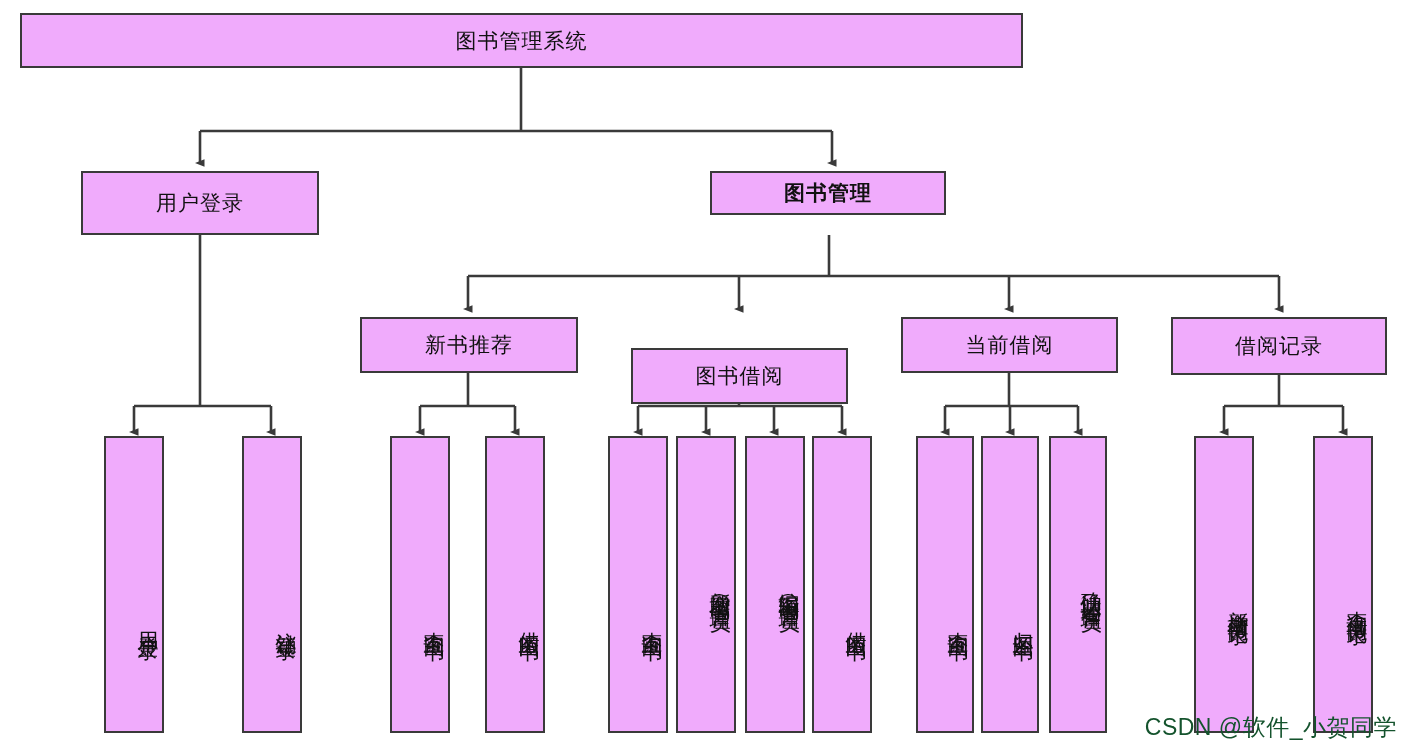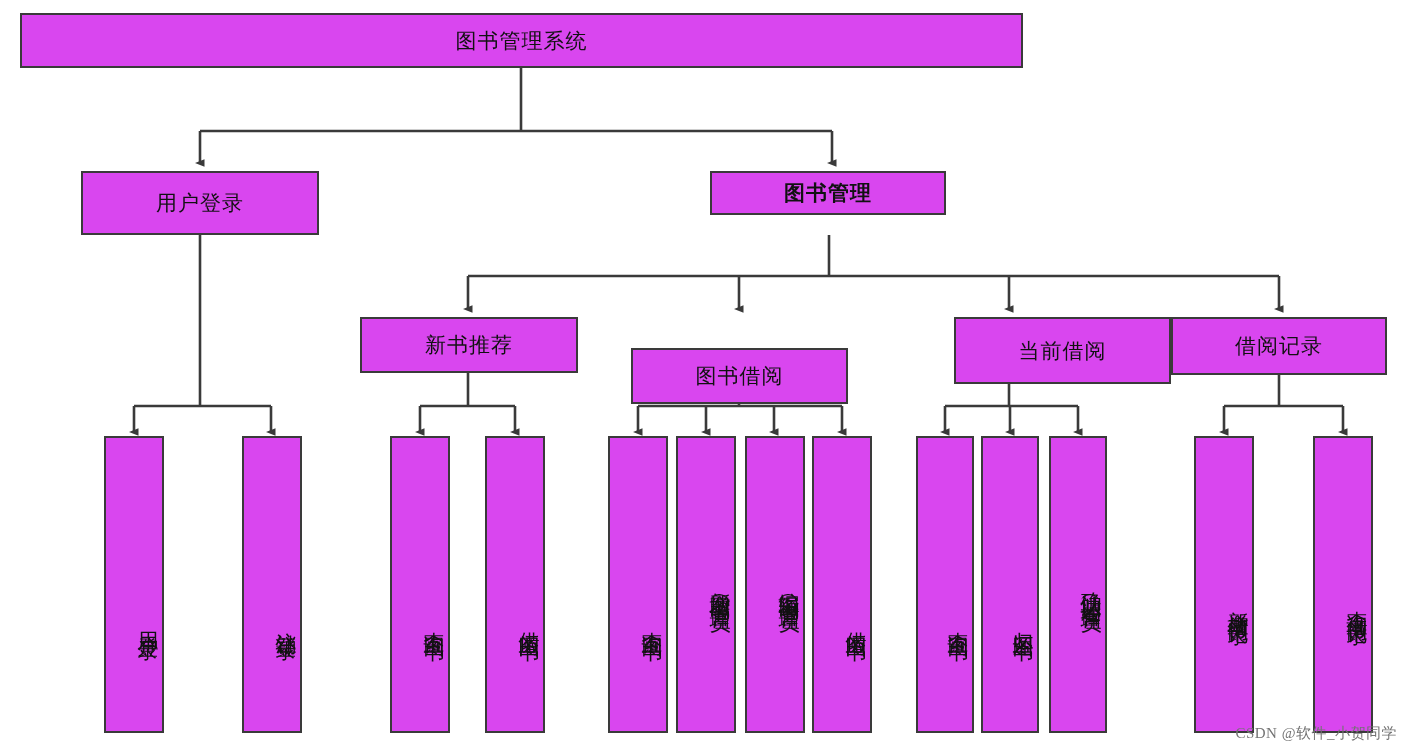--- a/index.html
+++ b/index.html
@@ -21,21 +21,21 @@
     position: absolute;
     left: 0;
     top: 0;
     width: 1405px;
     height: 747px;
     pointer-events: none;
   }
   .node {
     position: absolute;
     box-sizing: border-box;
-    background: #d946ef;
+    background: #f0abfc;
     border: 2.5px solid #3a3a3a;
     display: flex;
     align-items: center;
     justify-content: center;
     color: #111111;
     z-index: 2;
   }
   .node.horiz {
     font-size: 21px;
     letter-spacing: 1px;
@@ -55,26 +55,25 @@
     text-orientation: upright;
     white-space: nowrap;
   }
   .node.vert.tall {
     padding-top: 6px;
   }
   #watermark {
     position: absolute;
     right: 8px;
     bottom: 4px;
-    font-size: 15px;
-    color: #737373;
+    font-size: 23px;
+    color: #14532d;
     z-index: 5;
     white-space: nowrap;
     letter-spacing: 0.5px;
-    font-family: Liberation Serif, serif;
   }
 </style>
 </head>
 <body>
 
 <div id="canvas">
 
   <svg class="edges" viewBox="0 0 1405 747">
     <defs>
       <marker id="arrow" markerWidth="10" markerHeight="10" refX="4.2" refY="5" orient="auto" markerUnits="userSpaceOnUse">
@@ -135,21 +134,21 @@
   <div class="node horiz" style="left:710px; top:171px; width:236px; height:44px;font-weight:bold;">
     <span>图书管理</span>
   </div>
 
   <div class="node horiz" style="left:360px; top:317px; width:218px; height:56px;text-align:right;">
     <span>新书推荐</span>
   </div>
   <div class="node horiz" style="left:631px; top:318px; width:217px; height:56px;margin-top:30px;">
     <span>图书借阅</span>
   </div>
-  <div class="node horiz" style="left:954px; top:317px; width:217px; height:67px;">
+  <div class="node horiz" style="left:901px; top:317px; width:217px; height:56px;">
     <span>当前借阅</span>
   </div>
   <div class="node horiz" style="left:1171px; top:317px; width:216px; height:58px;text-align:right;">
     <span>借阅记录</span>
   </div>
 
   <div class="node vert" style="left:104px; top:436px; width:60px; height:297px; padding-top:72px;">
     <span class="vtext">用户登录</span>
   </div>
   <div class="node vert" style="left:242px; top:436px; width:60px; height:297px; padding-top:72px;">

